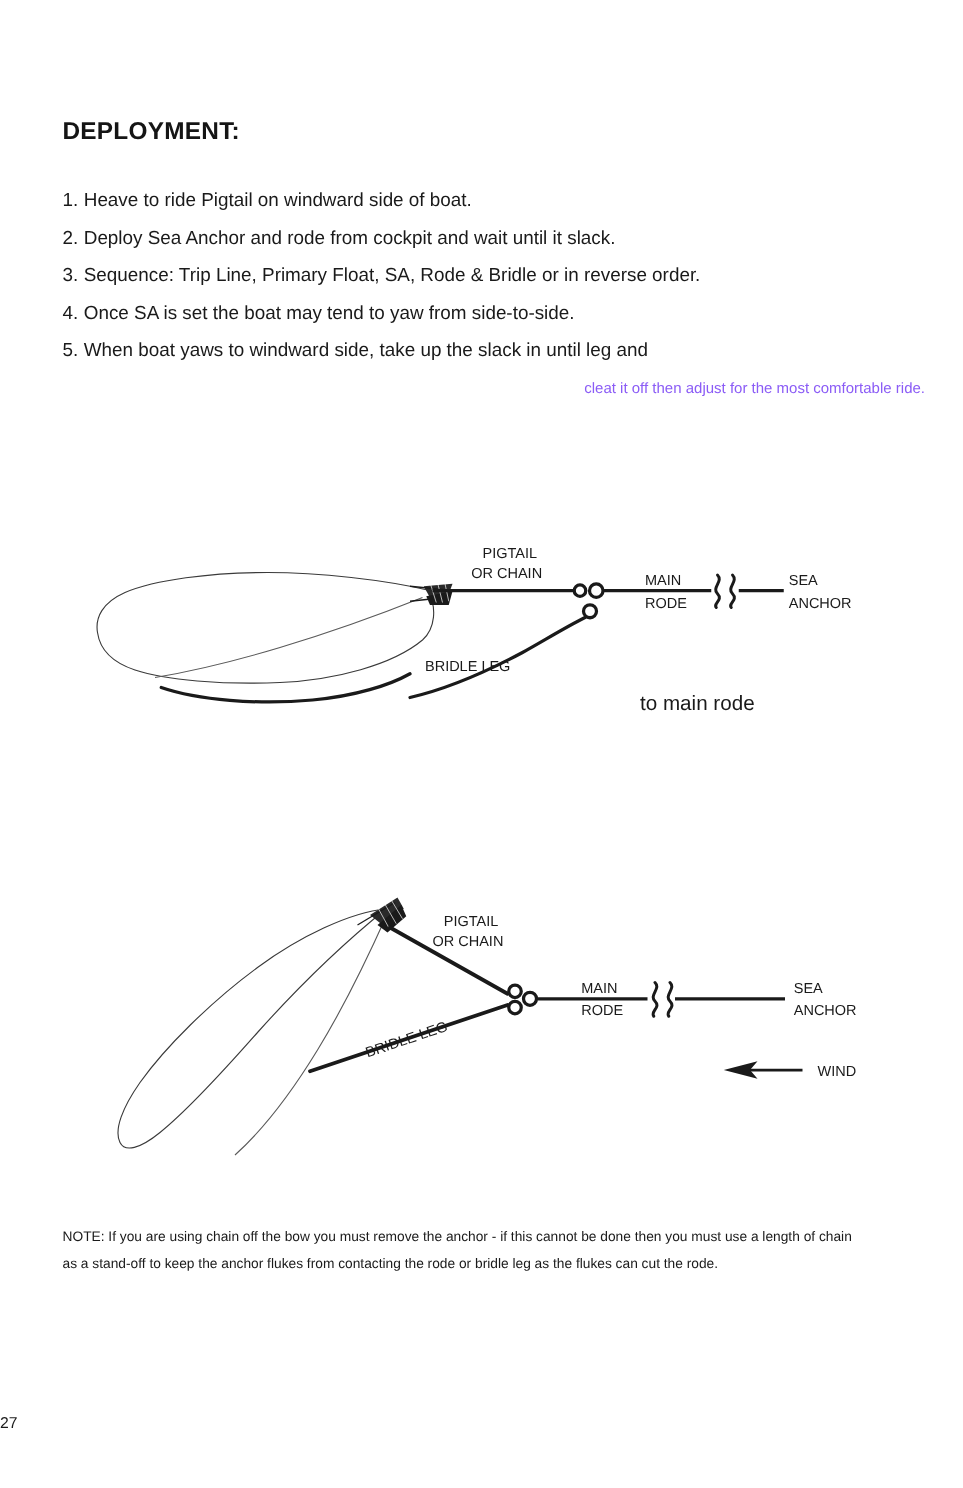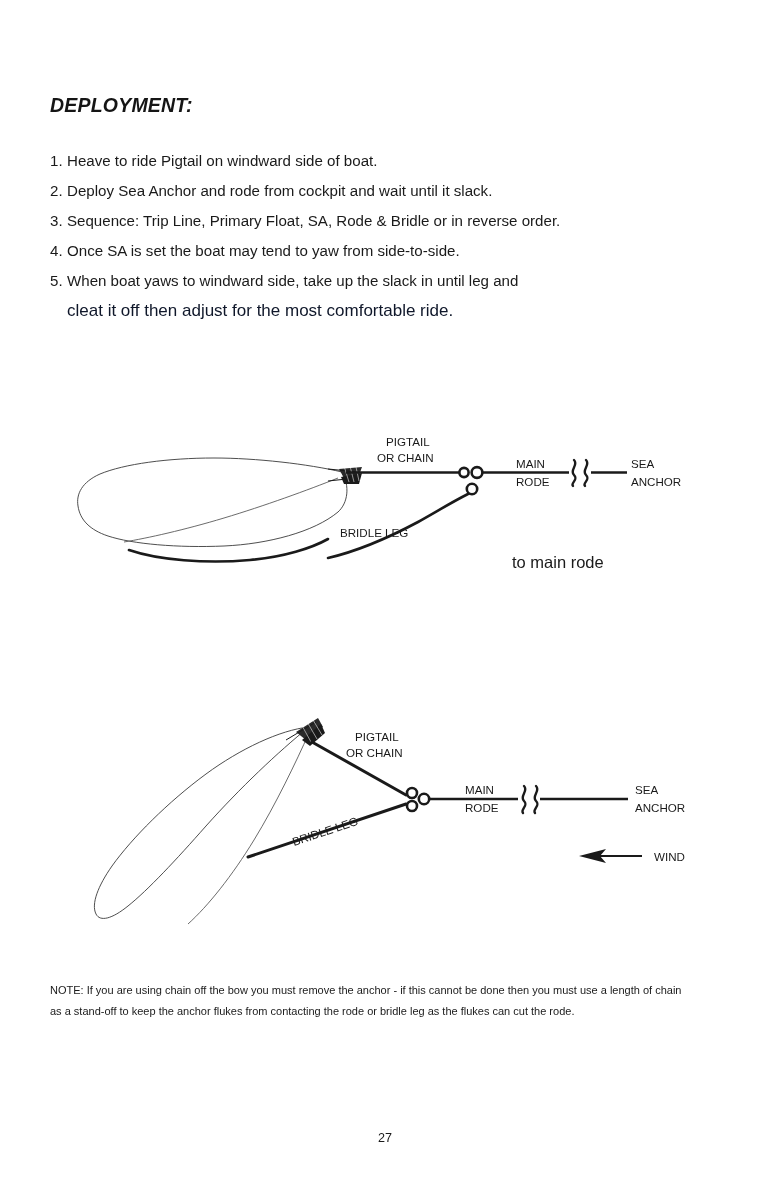--- a/index.html
+++ b/index.html
@@ -26,21 +26,20 @@
 
   
   #deployment-heading {
     position: absolute;
     left: 50px;
     top: 94px;
     font-size: 19.5px;
     font-weight: bold;
     letter-spacing: 0.2px;
     color: #151515;
-    font-style: italic;
   }
 
   
   #steps {
     position: absolute;
     left: 50px;
     top: 148px;
     width: 690px;
   }
   .step {
@@ -52,24 +51,25 @@
     margin-bottom: 4.5px;
   }
   .step-num {
     width: 17px;
     flex: 0 0 17px;
   }
   .step-body {
     flex: 1 1 auto;
   }
   .step-cont {
-    font-size: 17px;
+    font-size: 12px;
     line-height: 25.5px;
     padding-left: 17px;
-    color: #0f172a;
+    color: #8b5cf6;
+    text-align: right;
   }
 
   
   .diagram {
     position: absolute;
     left: 0;
     margin-left: 28px;
   }
   #diagram-1 { top: 420px; width: 770px; height: 170px; }
   #diagram-2 { top: 700px; width: 770px; height: 240px; }
@@ -97,21 +97,20 @@
     line-height: 20.6px;
     color: #1a1a1a;
   }
 
   
   #page-number {
     position: absolute;
     left: 0;
     top: 1131px;
     width: 770px;
-    text-align: center;
     font-size: 12.6px;
     color: #1a1a1a;
   }
 </style>
 </head>
 <body>
 
 <div id="page">
 
   <div id="deployment-heading">DEPLOYMENT:</div>

